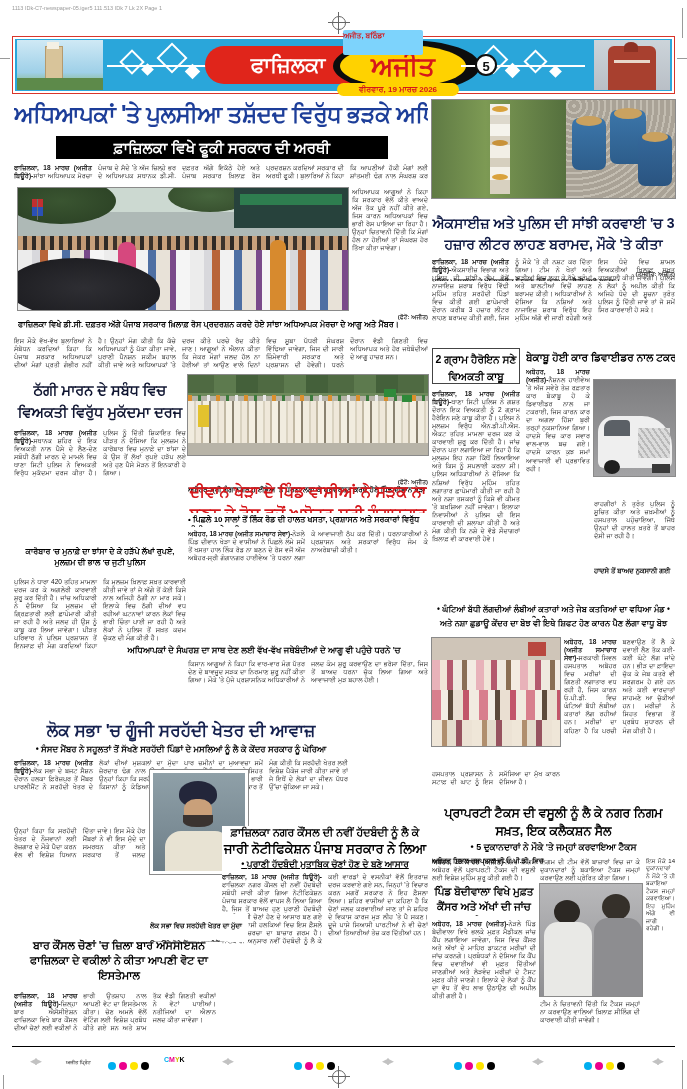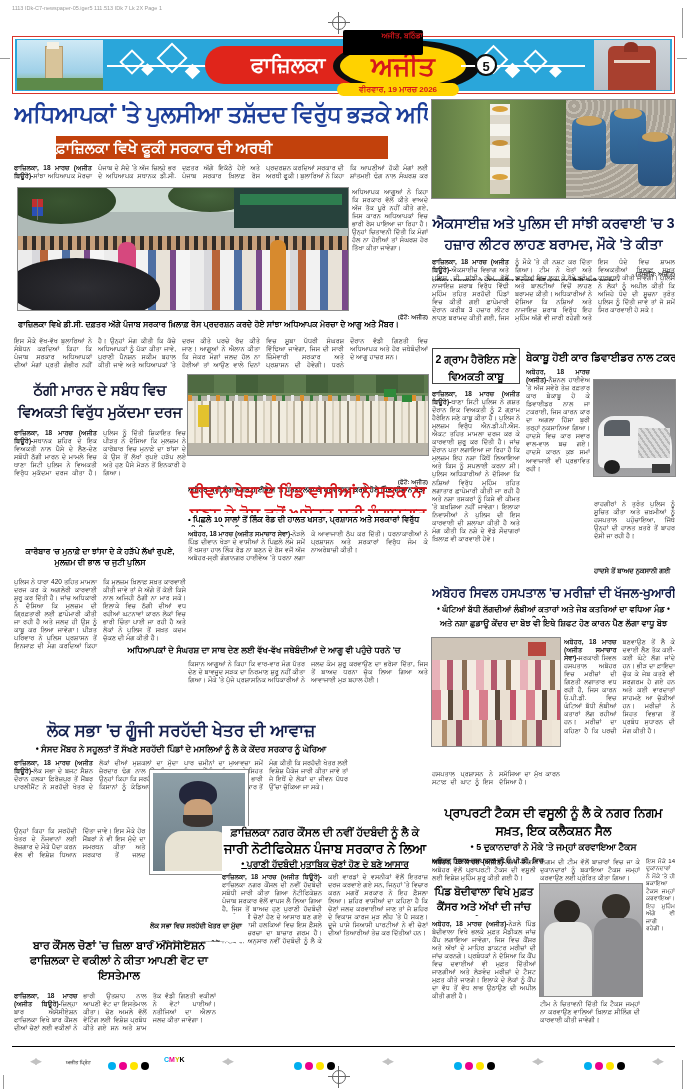--- a/index.html
+++ b/index.html
@@ -79,30 +79,30 @@
       <div style="position:absolute;left:190px;top:7px;width:166px;height:38px;background:#e0251b;border-radius:19px;display:flex;align-items:center;justify-content:center">
         <span style="color:#fff;font-weight:bold;font-size:21px">ਫਾਜ਼ਿਲਕਾ</span>
       </div>
 
       <div style="position:absolute;left:318px;top:1px;width:147px;height:52px;background:#0d0d0d;border-radius:50%">
         <div style="position:absolute;left:7px;top:5px;width:126px;height:42px;background:#ffd200;border-radius:50%;display:flex;align-items:center;justify-content:center">
           <span style="color:#d6171b;font-weight:bold;font-size:26px">ਅਜੀਤ</span>
         </div>
       </div>
 
-      <div style="position:absolute;left:328px;top:-9px;width:80px;height:25px;background:#000000;border-radius:2px;text-align:right;font-weight:bold;font-size:7.5px;color:#d6171b;line-height:12px;z-index:4">ਅਜੀਤ, ਬਠਿੰਡਾ</div>
+      <div style="position:absolute;left:328px;top:-9px;width:80px;height:25px;background:#7dd3fc;border-radius:2px;text-align:left;font-weight:bold;font-size:7.5px;color:#d6171b;line-height:12px;z-index:4">ਅਜੀਤ, ਬਠਿੰਡਾ</div>
       <div style="position:absolute;left:322px;top:44px;width:122px;height:13px;background:#ffd200;border-radius:7px;text-align:center;font-weight:bold;font-size:8px;color:#d6171b;line-height:13px;z-index:4">ਵੀਰਵਾਰ, 19 ਮਾਰਚ 2026</div>
 
       <div class="wline" style="left:446px;top:26px;width:20px"></div>
       <div style="position:absolute;left:460px;top:15px;width:22px;height:22px;background:#fff;border:2px solid #111;border-radius:50%;text-align:center;font-weight:bold;font-size:13px;line-height:22px;color:#111;box-sizing:border-box">5</div>
     </div>
   </div>
 
   <div class="abs hl nowrap" style="left:14px;top:96px;width:414px;height:36px;font-size:23px;letter-spacing:-0.5px;color:#1d3e99;line-height:36px">ਅਧਿਆਪਕਾਂ 'ਤੇ ਪੁਲਸੀਆ ਤਸ਼ੱਦਦ ਵਿਰੁੱਧ ਭੜਕੇ ਅਧਿਆਪਕ</div>
-  <div class="abs" style="left:56px;top:136px;width:332px;height:23px;background:#c2410c;text-align:left">
+  <div class="abs" style="left:56px;top:136px;width:332px;height:23px;background:#000000;text-align:center">
     <span style="color:#fff;font-weight:bold;font-size:15px;line-height:23px">ਫ਼ਾਜ਼ਿਲਕਾ ਵਿਖੇ ਫੂਕੀ ਸਰਕਾਰ ਦੀ ਅਰਥੀ</span>
   </div>
   <div class="abs bodytxt c5" style="left:14px;top:164px;width:414px;height:22px">
     <span class="dl">ਫਾਜ਼ਿਲਕਾ, 18 ਮਾਰਚ (ਅਜੀਤ ਬਿਊਰੋ)-</span><span>ਸਾਂਝਾ ਅਧਿਆਪਕ ਮੋਰਚਾ ਪੰਜਾਬ ਦੇ ਸੱਦੇ 'ਤੇ ਅੱਜ ਜ਼ਿਲ੍ਹੇ ਭਰ ਦੇ ਅਧਿਆਪਕ ਸਥਾਨਕ ਡੀ.ਸੀ. ਦਫ਼ਤਰ ਅੱਗੇ ਇਕੱਠੇ ਹੋਏ ਅਤੇ ਪੰਜਾਬ ਸਰਕਾਰ ਖ਼ਿਲਾਫ਼ ਰੋਸ ਪ੍ਰਦਰਸ਼ਨ ਕਰਦਿਆਂ ਸਰਕਾਰ ਦੀ ਅਰਥੀ ਫੂਕੀ। ਬੁਲਾਰਿਆਂ ਨੇ ਕਿਹਾ ਕਿ ਆਪਣੀਆਂ ਹੱਕੀ ਮੰਗਾਂ ਲਈ ਸ਼ਾਂਤਮਈ ਢੰਗ ਨਾਲ ਸੰਘਰਸ਼ ਕਰ ਰਹੇ ਅਧਿਆਪਕਾਂ 'ਤੇ ਪੁਲਿਸ ਵੱਲੋਂ ਕੀਤਾ ਗਿਆ ਤਸ਼ੱਦਦ ਕਿਸੇ ਵੀ ਕੀਮਤ 'ਤੇ ਬਰਦਾਸ਼ਤ ਨਹੀਂ ਕੀਤਾ ਜਾਵੇਗਾ।</span>
   </div>
 
   <div class="ph" style="left:18px;top:188px;width:330px;height:122px;background:linear-gradient(#ccd9d1 0 20%,#aeb9b6 20% 45%,#9aa4a2 45%)">
     <div style="left:-12px;top:-10px;width:110px;height:46px;background:radial-gradient(#3a5531,#2e4527 70%);border-radius:50%"></div>
     <div style="left:150px;top:-8px;width:84px;height:32px;background:radial-gradient(#46653d,#395230 70%);border-radius:50%"></div>
     <div style="left:216px;top:0;width:114px;height:40px;background:#27423c"></div>
@@ -229,21 +229,20 @@
     <div style="left:10px;top:40px;width:26px;height:16px;background:#5b6066;border-radius:8px 4px 0 0"></div>
     <div style="left:44px;top:48px;width:32px;height:30px;background:repeating-linear-gradient(55deg,#dcdcdc 0 3px,#b9b9b9 3px 5px)"></div>
     <div style="left:10px;top:80px;width:16px;height:14px;background:#1f1f1f;border-radius:50%"></div>
     <div style="left:58px;top:84px;width:18px;height:9px;background:#3a3a3a"></div>
   </div>
   <div class="abs capbox" style="left:594px;top:478px;width:81px;height:20px">
     <span class="cap" style="font-size:6.8px">ਹਾਦਸੇ ਤੋਂ ਬਾਅਦ ਨੁਕਸਾਨੀ ਗਈ ਕਾਰ।</span>
   </div>
   <div class="abs bodytxt" style="left:594px;top:500px;width:81px;height:82px">ਰਾਹਗੀਰਾਂ ਨੇ ਤੁਰੰਤ ਪੁਲਿਸ ਨੂੰ ਸੂਚਿਤ ਕੀਤਾ ਅਤੇ ਜ਼ਖ਼ਮੀਆਂ ਨੂੰ ਹਸਪਤਾਲ ਪਹੁੰਚਾਇਆ, ਜਿੱਥੇ ਉਨ੍ਹਾਂ ਦੀ ਹਾਲਤ ਖ਼ਤਰੇ ਤੋਂ ਬਾਹਰ ਦੱਸੀ ਜਾ ਰਹੀ ਹੈ।</div>
 
-  <div class="abs hl nowrap" style="left:432px;top:585px;width:243px;height:17px;font-size:12.5px;line-height:17px;color:#101a45">ਅਬੋਹਰ ਸਿਵਲ ਹਸਪਤਾਲ 'ਚ ਮਰੀਜ਼ਾਂ ਦੀ ਖੱਜਲ-ਖੁਆਰੀ</div>
   <div class="abs hl" style="left:432px;top:604px;width:243px;height:14px;font-size:8.3px;color:#000">• ਘੰਟਿਆਂ ਬੱਧੀ ਲੱਗਦੀਆਂ ਲੰਬੀਆਂ ਕਤਾਰਾਂ ਅਤੇ ਜੇਬ ਕਤਰਿਆਂ ਦਾ ਵਧਿਆ ਮੰਡ • ਟੀ ਬੀ ਹਸਪਤਾਲ</div>
   <div class="abs hl" style="left:432px;top:618px;width:243px;height:14px;font-size:8.3px;color:#000">ਅਤੇ ਨਸ਼ਾ ਛੁਡਾਊ ਕੇਂਦਰ ਦਾ ਬੋਝ ਵੀ ਇਥੇ ਸ਼ਿਫਟ ਹੋਣ ਕਾਰਨ ਪੈਣ ਲੱਗਾ ਵਾਧੂ ਬੋਝ</div>
   <div class="ph" style="left:432px;top:638px;width:128px;height:108px;background:#d9d0c4">
     <div style="left:0;top:0;width:128px;height:22px;background:#cfc5b8"></div>
     <div style="left:96px;top:4px;width:18px;height:14px;background:#b8473f"></div>
     <div style="left:0;top:22px;width:128px;height:30px;background:repeating-linear-gradient(90deg,#e8b2b9 0 8px,#f1e5d8 8px 15px,#b45a6e 15px 21px,#efe9df 21px 30px,#8a6f54 30px 35px,#f3ece2 35px 44px)"></div>
     <div style="left:0;top:52px;width:128px;height:30px;background:repeating-linear-gradient(90deg,#d87f8d 0 9px,#f4eee4 9px 16px,#5d4a3a 16px 21px,#eadfd2 21px 31px,#c2556a 31px 37px,#f1ebe0 37px 47px)"></div>
     <div style="left:0;top:82px;width:128px;height:26px;background:repeating-linear-gradient(90deg,#efe6d8 0 10px,#b08f6e 10px 15px,#e5dccc 15px 24px,#97535f 24px 30px,#ece2d4 30px 40px)"></div>
   </div>
   <div class="abs capbox" style="left:432px;top:748px;width:128px;height:20px">

